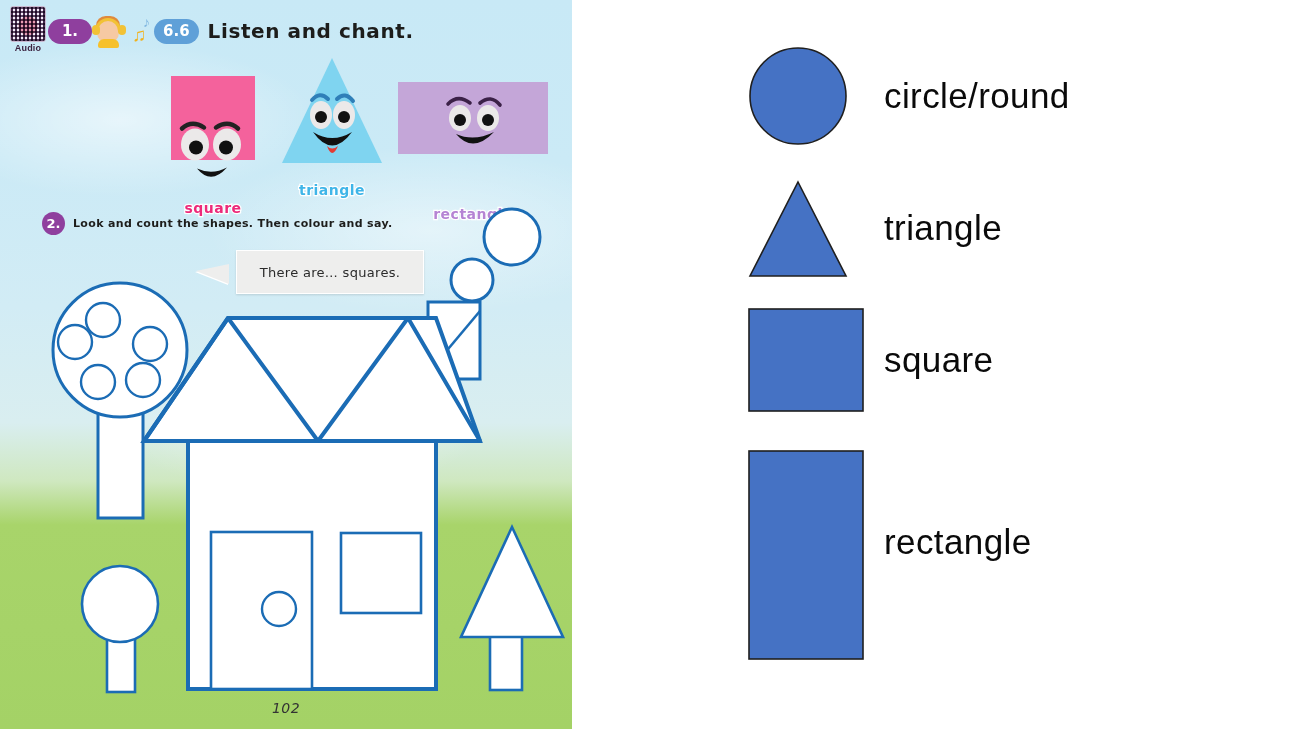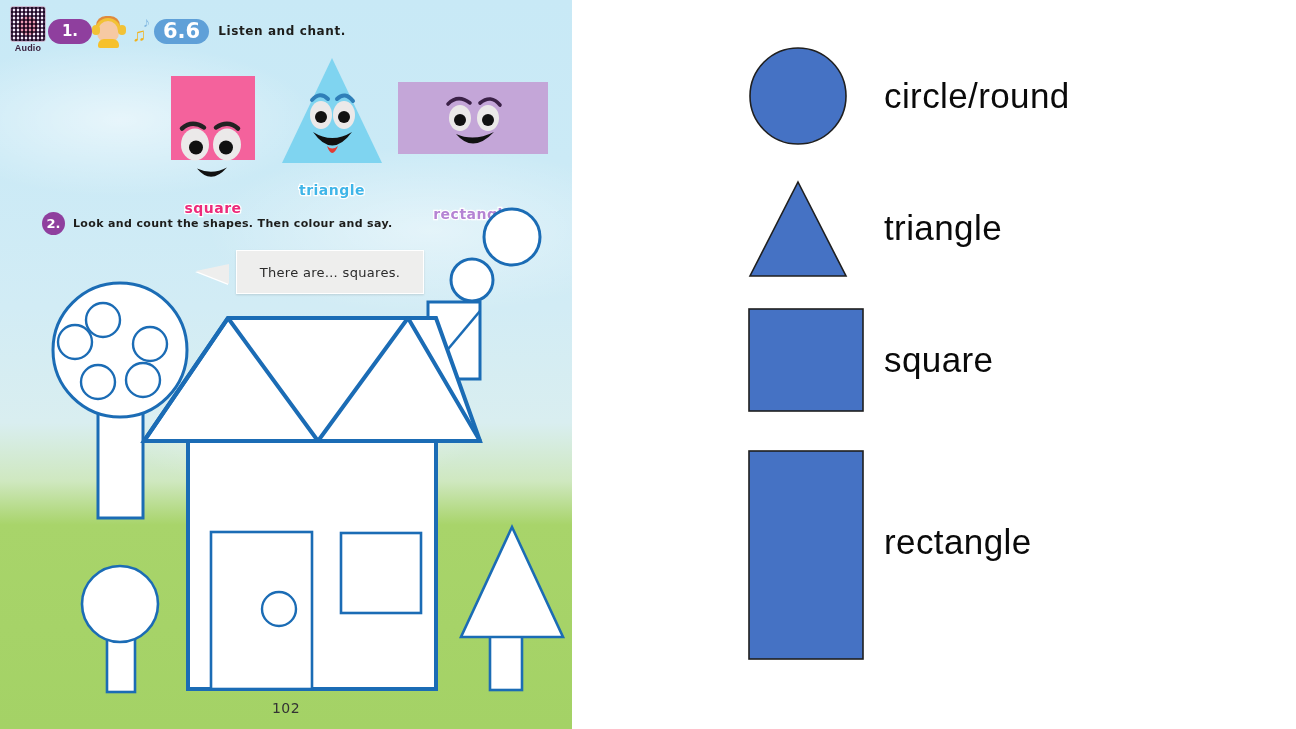--- a/index.html
+++ b/index.html
@@ -143,28 +143,28 @@
   #track-pill {
     display: inline-flex;
     align-items: center;
     justify-content: center;
     height: 25px;
     padding: 0 9px;
     margin-left: -6px;
     border-radius: 13px;
     background: #5fa0d8;
     color: #ffffff;
-    font-size: 21px;
+    font-size: 15px;
     font-weight: bold;
     font-family: "DejaVu Sans", sans-serif;
   }
   #ex1-text {
     margin-left: 9px;
     font-family: "DejaVu Sans", sans-serif;
-    font-size: 12px;
+    font-size: 20px;
     font-weight: bold;
     color: #1d1d1b;
     letter-spacing: .6px;
     white-space: nowrap;
   }
 
   
   #shape-chars {
     position: absolute;
     left: 40px; top: 58px;
@@ -287,20 +287,21 @@
   
   #page-number {
     position: absolute;
     left: 0; top: 700px;
     width: 572px;
     text-align: center;
     font-family: "DejaVu Sans", sans-serif;
     font-size: 14px;
     color: #333333;
     letter-spacing: .5px;
+    font-style: italic;
   }
 
   
   #panel-right {
     position: absolute;
     left: 572px; top: 0;
     width: 724px; height: 729px;
     background: #ffffff;
   }
   .legend-row { position: absolute; }

